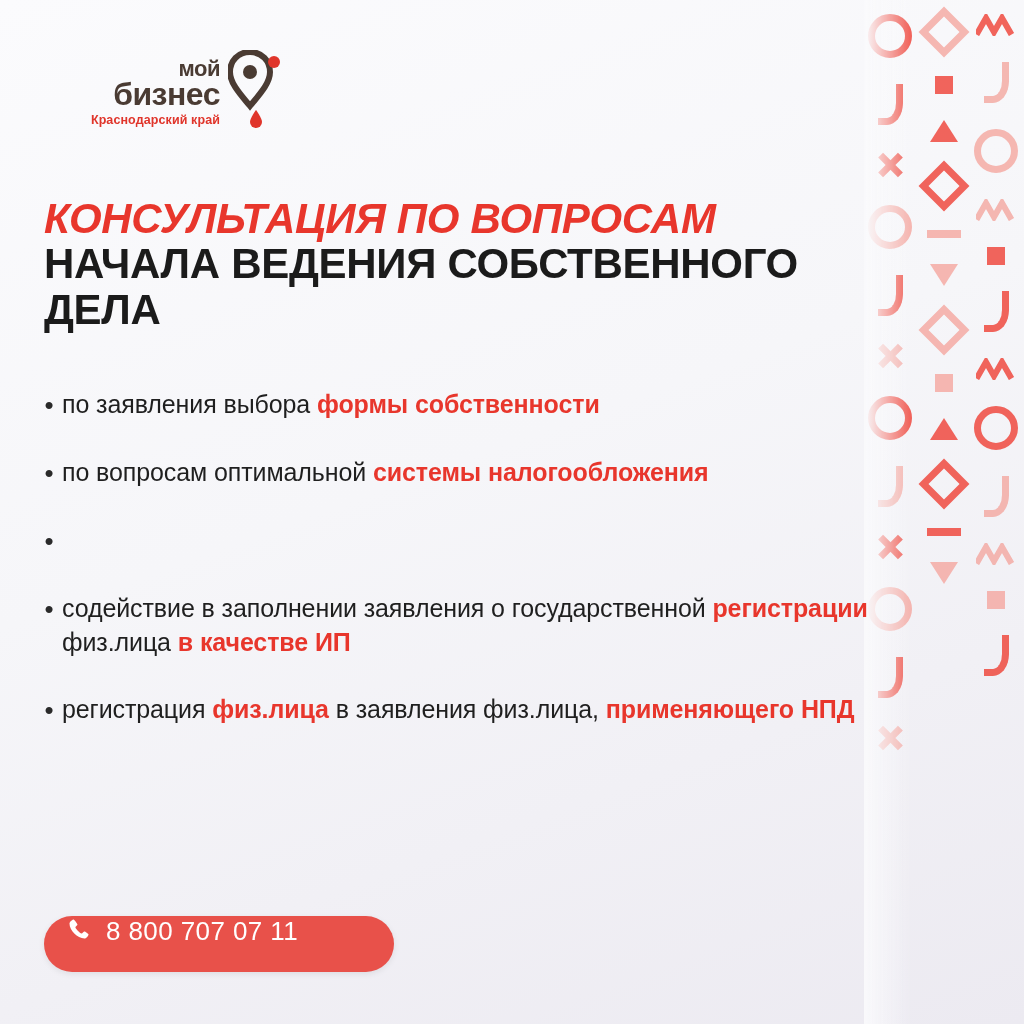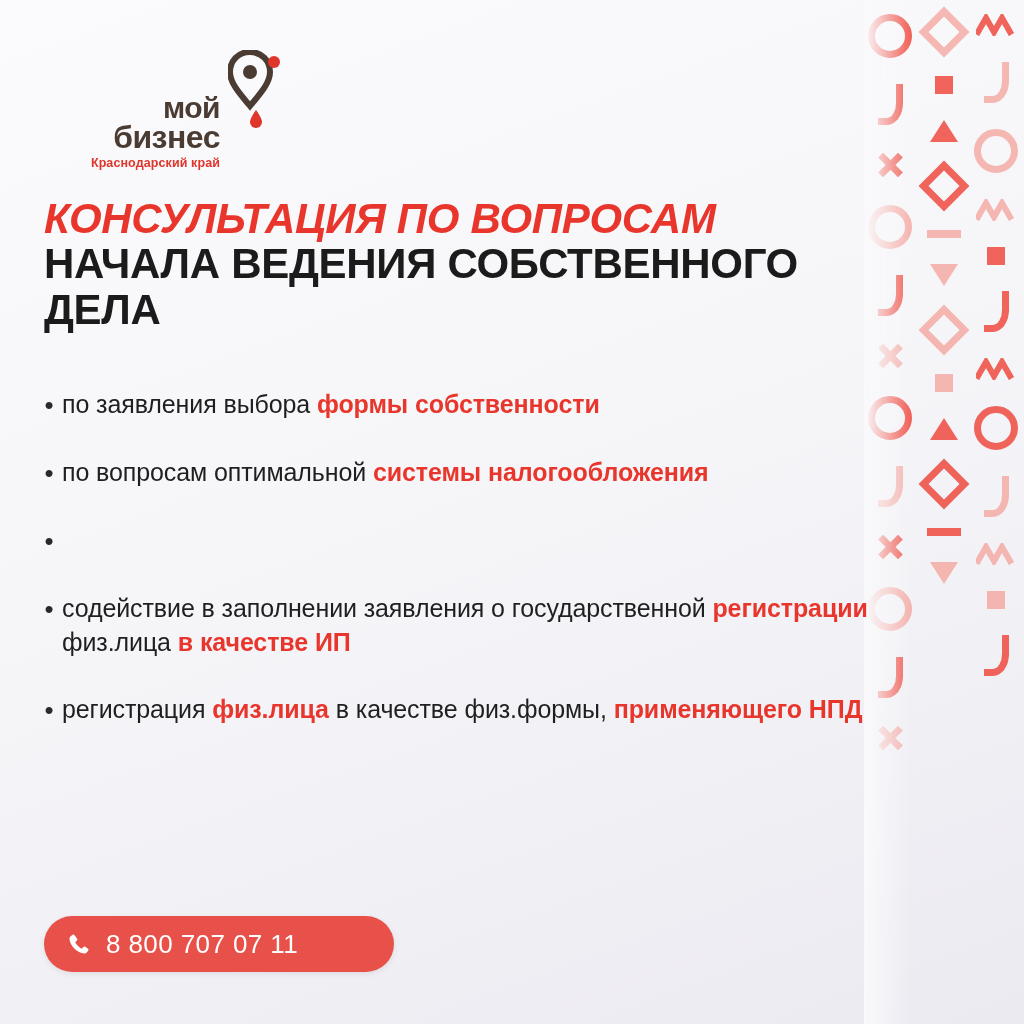--- a/index.html
+++ b/index.html
@@ -145,25 +145,24 @@
   }
   .logo-word {
     position: absolute;
     left: 0;
     top: 10px;
     width: 168px;
     text-align: right;
     line-height: 1.0;
   }
   .logo-moy {
-    font-size: 30px;
+    font-size: 22px;
     font-weight: bold;
     color: #4a3b33;
     letter-spacing: -0.5px;
-    margin-top: 35px;
   }
   .logo-biz {
     font-size: 32px;
     font-weight: bold;
     color: #4a3b33;
     letter-spacing: -0.5px;
     margin-top: -2px;
   }
   .logo-region {
     margin-top: 4px;
@@ -233,21 +232,20 @@
   .phone-pill {
     position: absolute;
     left: 44px;
     bottom: 52px;
     height: 56px;
     min-width: 300px;
     padding: 0 28px 0 22px;
     background: #e8514a;
     border-radius: 30px;
     display: flex;
-    align-items: center;
     gap: 14px;
     box-shadow: 0 2px 6px rgba(0,0,0,.08);
     margin-top: 40px;
   }
   .phone-icon {
     width: 26px;
     height: 26px;
     flex: none;
     display: flex;
     align-items: center;
@@ -370,21 +368,21 @@
     <div class="bullet">
       <div class="bullet-dot">•</div>
       <div class="bullet-text">
         <span>содействие в заполнении заявления о государственной </span><b>регистрации</b><span> физ.лица </span><b>в качестве ИП</b>
       </div>
     </div>
 
     <div class="bullet">
       <div class="bullet-dot">•</div>
       <div class="bullet-text">
-        <span>регистрация </span><b>физ.лица</b><span> в качестве физ.формы, </span><b>применяющего НПД</b>
+        <span>регистрация </span><b>физ.лица</b><span> в заявления физ.лица, </span><b>применяющего НПД</b>
       </div>
     </div>
   </div>
 
   <div class="phone-pill">
     <span class="phone-icon">
       <svg width="24" height="24" viewBox="0 0 24 24">
         <path d="M6.6 2.5 C5.2 2.5 2.5 5 2.5 6.6 c0 7 7.9 14.9 14.9 14.9 c1.6 0 4.1-2.7 4.1-4.1 c0-.7-3.4-2.9-4.1-2.9 c-.8 0-2.2 2.3-2.9 2.1 c-1.6-.5-5.6-4.5-6.1-6.1 c-.2-.7 2.1-2.1 2.1-2.9 C10.5 6.9 7.3 2.5 6.6 2.5 Z" fill="#ffffff"></path>
       </svg>
     </span>

